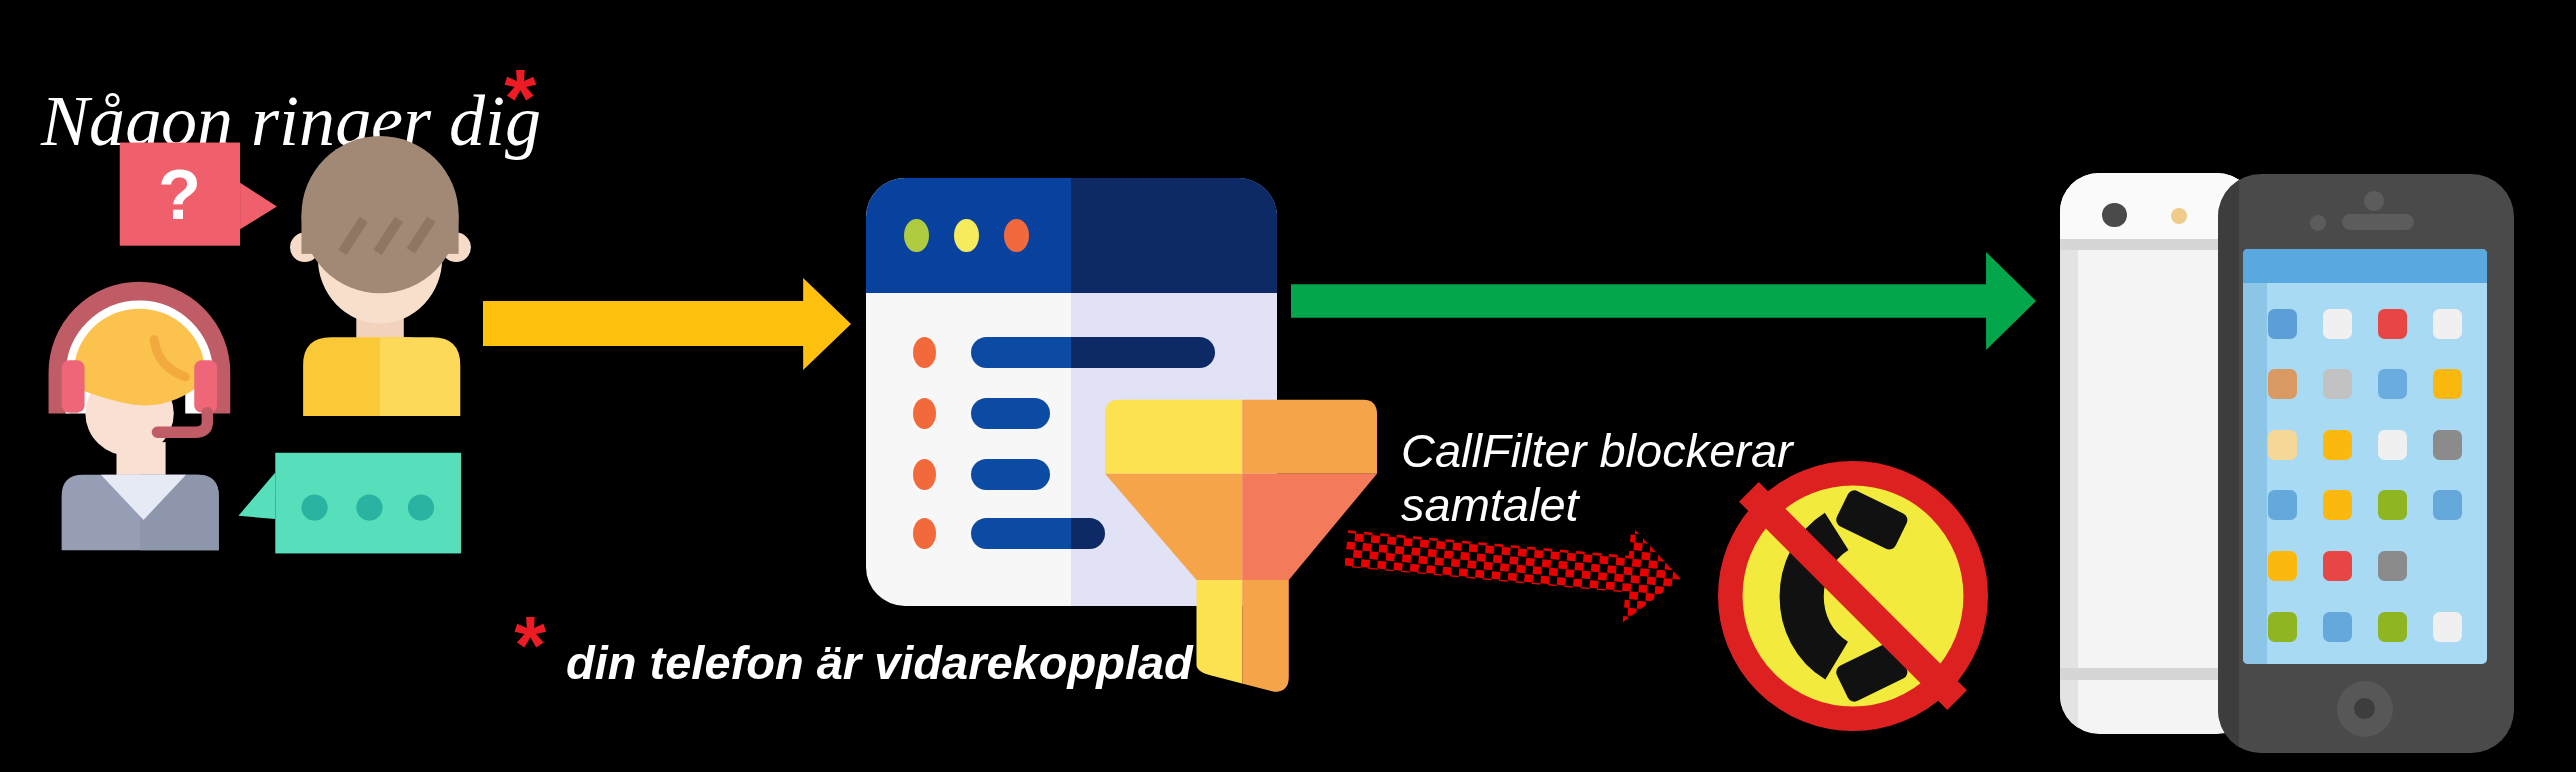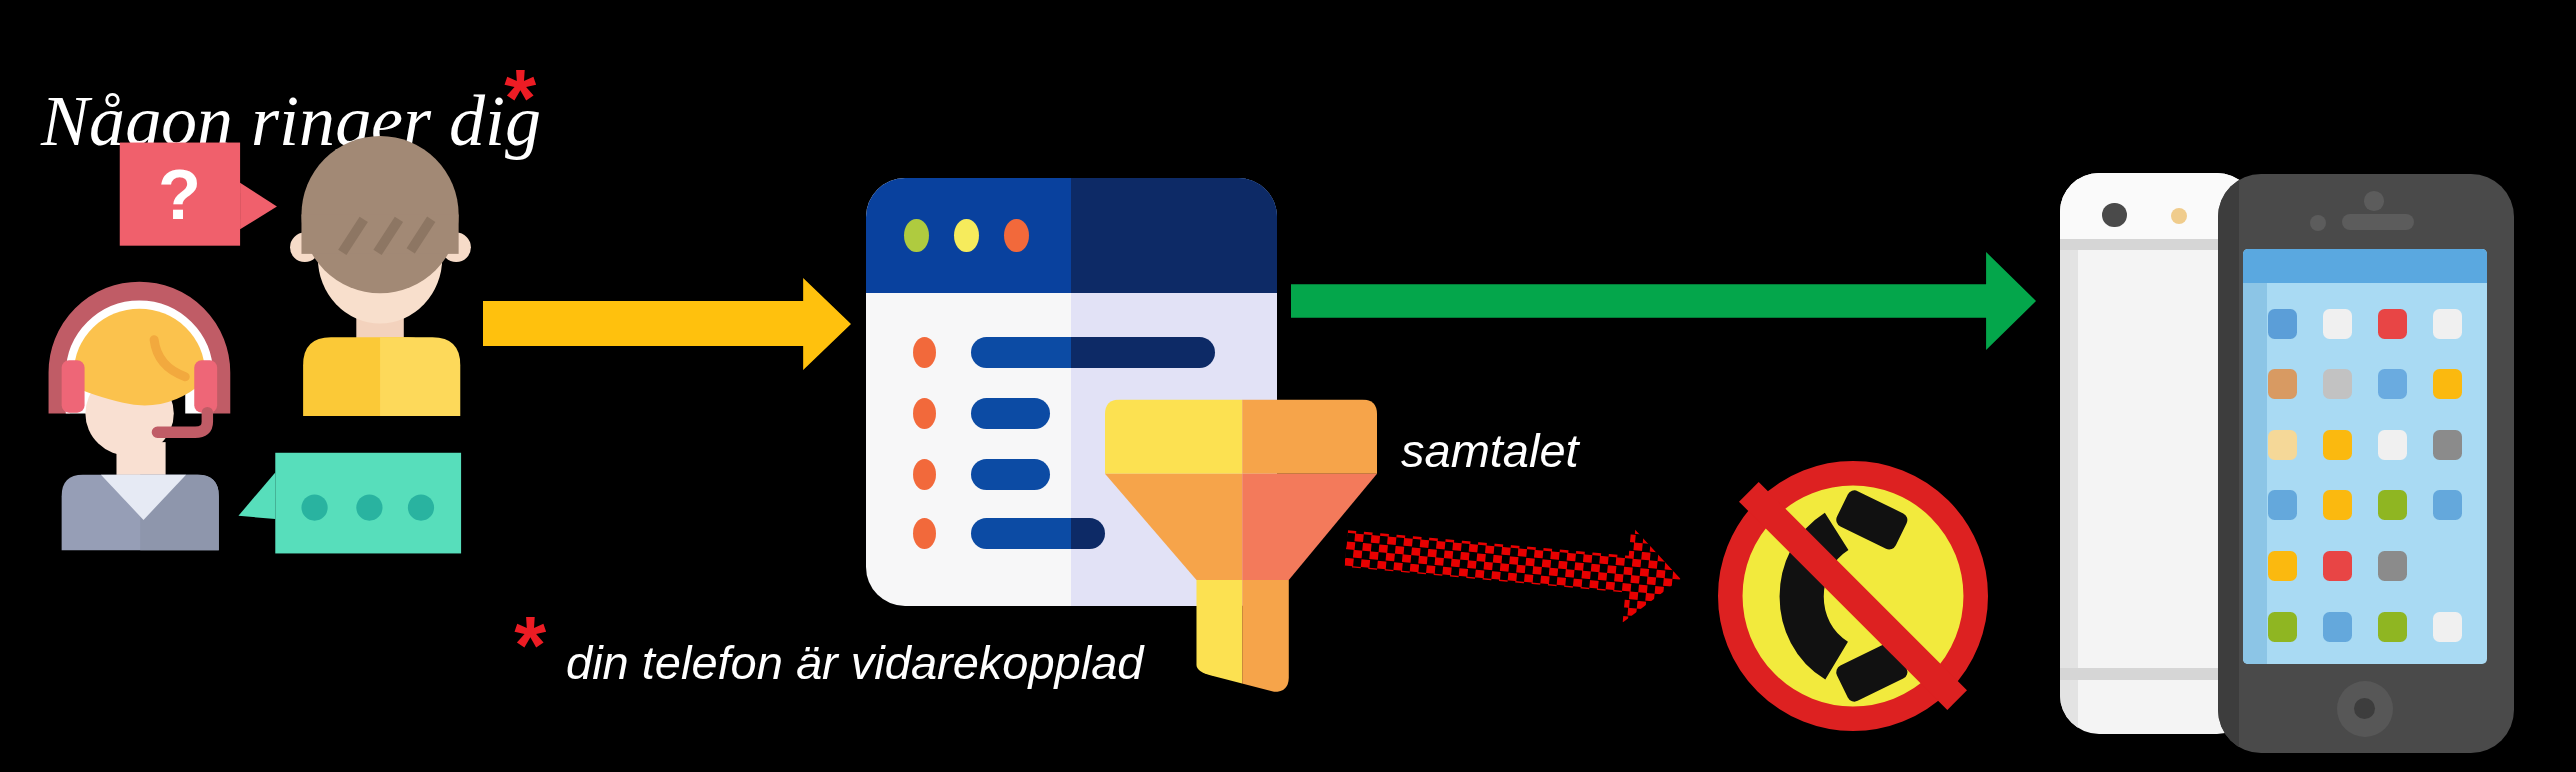--- a/index.html
+++ b/index.html
@@ -153,20 +153,21 @@
     <g clip-path="url(#clipR)">
       <path d="M18 0 H315 Q333 0 333 18 V91 H0 V18 Q0 0 18 0 Z" fill="#F6A44A"></path>
       <polygon points="0,91 333,91 225,221 112,221" fill="#F37A5B"></polygon>
       <path d="M112 221 H225 V340 Q225 358 207 358 L130 338 Q112 333 112 325 Z" fill="#F6A44A"></path>
     </g>
   </svg>
 
   <div id="arrow-green" class="arrow"></div>
 
   <div class="abs lbl note" style="left:1401px;top:424px;line-height:1.15;">
+    <div>CallFilter blockerar</div>
     <div>samtalet</div>
   </div>
   <div id="arrow-red" class="arrow"></div>
 
   <svg class="abs" style="left:1718px;top:461px;" width="270" height="270" viewBox="0 0 330 330">
     <circle cx="165" cy="165" r="150" fill="#F2EA3D" stroke="#DD2121" stroke-width="30"></circle>
     <g>
       <path d="M145 86 C88 122 88 210 145 244" fill="none" stroke="#111" stroke-width="54"></path>
       <rect x="148" y="48" width="80" height="48" rx="9" fill="#111" transform="rotate(26 188 72)"></rect>
       <rect x="148" y="234" width="80" height="48" rx="9" fill="#111" transform="rotate(-26 188 258)"></rect>
@@ -217,16 +218,16 @@
           <div class="app-icon" style="left: 135px; top: 363px; background: rgb(143, 182, 34);"></div>
           <div class="app-icon" style="left: 190px; top: 363px; background: rgb(240, 240, 240);"></div>
         </div>
     </div>
     <div id="pd-home">
       <div class="inner"></div>
     </div>
   </div>
 
   <div class="abs ast" style="left:511px;top:604px;">*</div>
-  <div class="abs lbl note" style="left:566px;top:635px;">din telefon är vidarekopplad</div>
+  <div class="abs lbl note" style="left:566px;top:635px;font-weight:bold;">din telefon är vidarekopplad</div>
 
 </div>
 
 
 </body></html>

